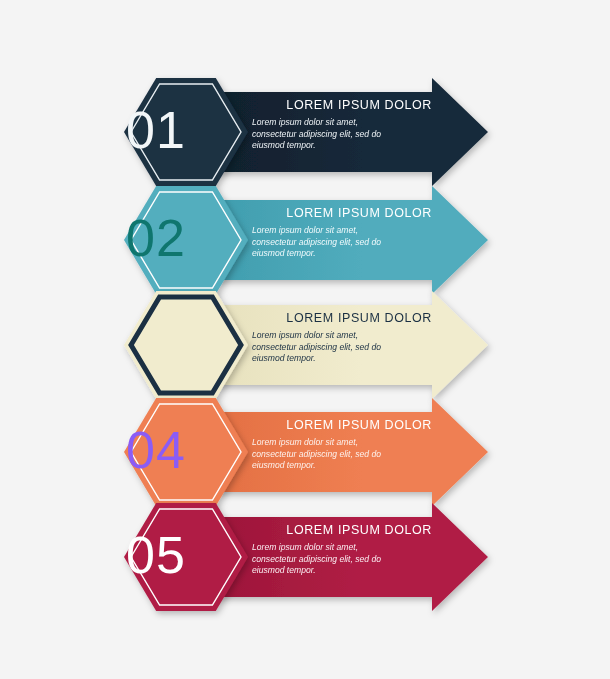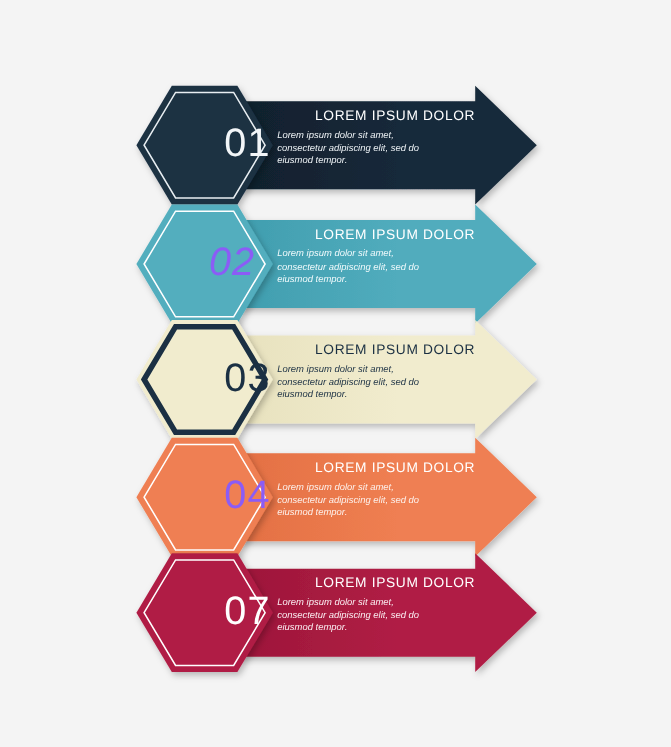--- a/index.html
+++ b/index.html
@@ -64,22 +64,22 @@
     font-style: italic;
   }
 
   .step-desc span {
     display: block;
   }
 
   .num-label {
     position: absolute;
     width: 120px;
-    text-align: right;
-    font-size: 36px;
+    text-align: left;
+    font-size: 52px;
     line-height: 40px;
     letter-spacing: 1px;
   }
 </style>
 </head>
 <body style="background: rgb(244, 244, 244);">
 
 <div id="infographic">
     <div class="step-row" style="top: 72px;">
       <svg class="step-svg" viewBox="0 0 610 118">
@@ -116,21 +116,21 @@
             <stop offset="100%" stop-color="#51acbd"></stop>
           </linearGradient>
           <filter id="shadow1" x="-25%" y="-25%" width="160%" height="160%">
             <feDropShadow dx="2" dy="3" stdDeviation="3" flood-color="#000000" flood-opacity="0.25"></feDropShadow>
           </filter>
         </defs>
         <polygon points="208,20 432,20 432,6 488,60 432,114 432,100 208,100" fill="url(#grad1)" filter="url(#shadow1)"></polygon>
         <polygon points="124.0,60.0 156.2,6.0 215.8,6.0 248.0,60.0 215.8,114.0 156.2,114.0" fill="#52aebe" filter="url(#shadow1)"></polygon>
         <polygon points="131.0,60.0 159.6,12.0 212.4,12.0 241.0,60.0 212.4,108.0 159.6,108.0" fill="none" stroke="#ffffff" stroke-width="1.4"></polygon>
       </svg>
-      <div class="num-label" style="left: 112px; top: 38px; color: #8b5cf6; font-style: italic;">02</div>
+      <div class="num-label" style="left: 126px; top: 38px; color: #0f766e;">02</div>
       <div class="step-text">
         <div class="step-title" style="color: rgb(255, 255, 255);">LOREM IPSUM DOLOR</div>
         <div class="step-desc" style="color: rgb(240, 250, 252);">
           <span>Lorem ipsum dolor sit amet,</span>
           <span>consectetur adipiscing elit, sed do</span>
           <span>eiusmod tempor.</span>
         </div>
       </div>
     </div>
     <div class="step-row" style="top: 285px;">
@@ -142,21 +142,20 @@
             <stop offset="100%" stop-color="#f1ecce"></stop>
           </linearGradient>
           <filter id="shadow2" x="-25%" y="-25%" width="160%" height="160%">
             <feDropShadow dx="2" dy="3" stdDeviation="3" flood-color="#000000" flood-opacity="0.25"></feDropShadow>
           </filter>
         </defs>
         <polygon points="208,20 432,20 432,6 488,60 432,114 432,100 208,100" fill="url(#grad2)" filter="url(#shadow2)"></polygon>
         <polygon points="124.0,60.0 156.2,6.0 215.8,6.0 248.0,60.0 215.8,114.0 156.2,114.0" fill="#f1ecce" filter="url(#shadow2)"></polygon>
         <polygon points="131.0,60.0 159.6,12.0 212.4,12.0 241.0,60.0 212.4,108.0 159.6,108.0" fill="none" stroke="#1b3043" stroke-width="5"></polygon>
       </svg>
-      <div class="num-label" style="left: 126px; top: 38px; color: rgb(27, 48, 67);">03</div>
       <div class="step-text">
         <div class="step-title" style="color: rgb(27, 48, 67);">LOREM IPSUM DOLOR</div>
         <div class="step-desc" style="color: rgb(27, 48, 67);">
           <span>Lorem ipsum dolor sit amet,</span>
           <span>consectetur adipiscing elit, sed do</span>
           <span>eiusmod tempor.</span>
         </div>
       </div>
     </div>
     <div class="step-row" style="top: 392px;">
@@ -194,21 +193,21 @@
             <stop offset="100%" stop-color="#b01f45"></stop>
           </linearGradient>
           <filter id="shadow4" x="-25%" y="-25%" width="160%" height="160%">
             <feDropShadow dx="2" dy="3" stdDeviation="3" flood-color="#000000" flood-opacity="0.25"></feDropShadow>
           </filter>
         </defs>
         <polygon points="208,20 432,20 432,6 488,60 432,114 432,100 208,100" fill="url(#grad4)" filter="url(#shadow4)"></polygon>
         <polygon points="124.0,60.0 156.2,6.0 215.8,6.0 248.0,60.0 215.8,114.0 156.2,114.0" fill="#b01f45" filter="url(#shadow4)"></polygon>
         <polygon points="131.0,60.0 159.6,12.0 212.4,12.0 241.0,60.0 212.4,108.0 159.6,108.0" fill="none" stroke="#ffffff" stroke-width="1.4"></polygon>
       </svg>
-      <div class="num-label" style="left: 126px; top: 38px; color: rgb(255, 255, 255);">07</div>
+      <div class="num-label" style="left: 126px; top: 38px; color: rgb(255, 255, 255);">05</div>
       <div class="step-text">
         <div class="step-title" style="color: rgb(255, 255, 255);">LOREM IPSUM DOLOR</div>
         <div class="step-desc" style="color: rgb(251, 238, 242);">
           <span>Lorem ipsum dolor sit amet,</span>
           <span>consectetur adipiscing elit, sed do</span>
           <span>eiusmod tempor.</span>
         </div>
       </div>
     </div>
   </div>

